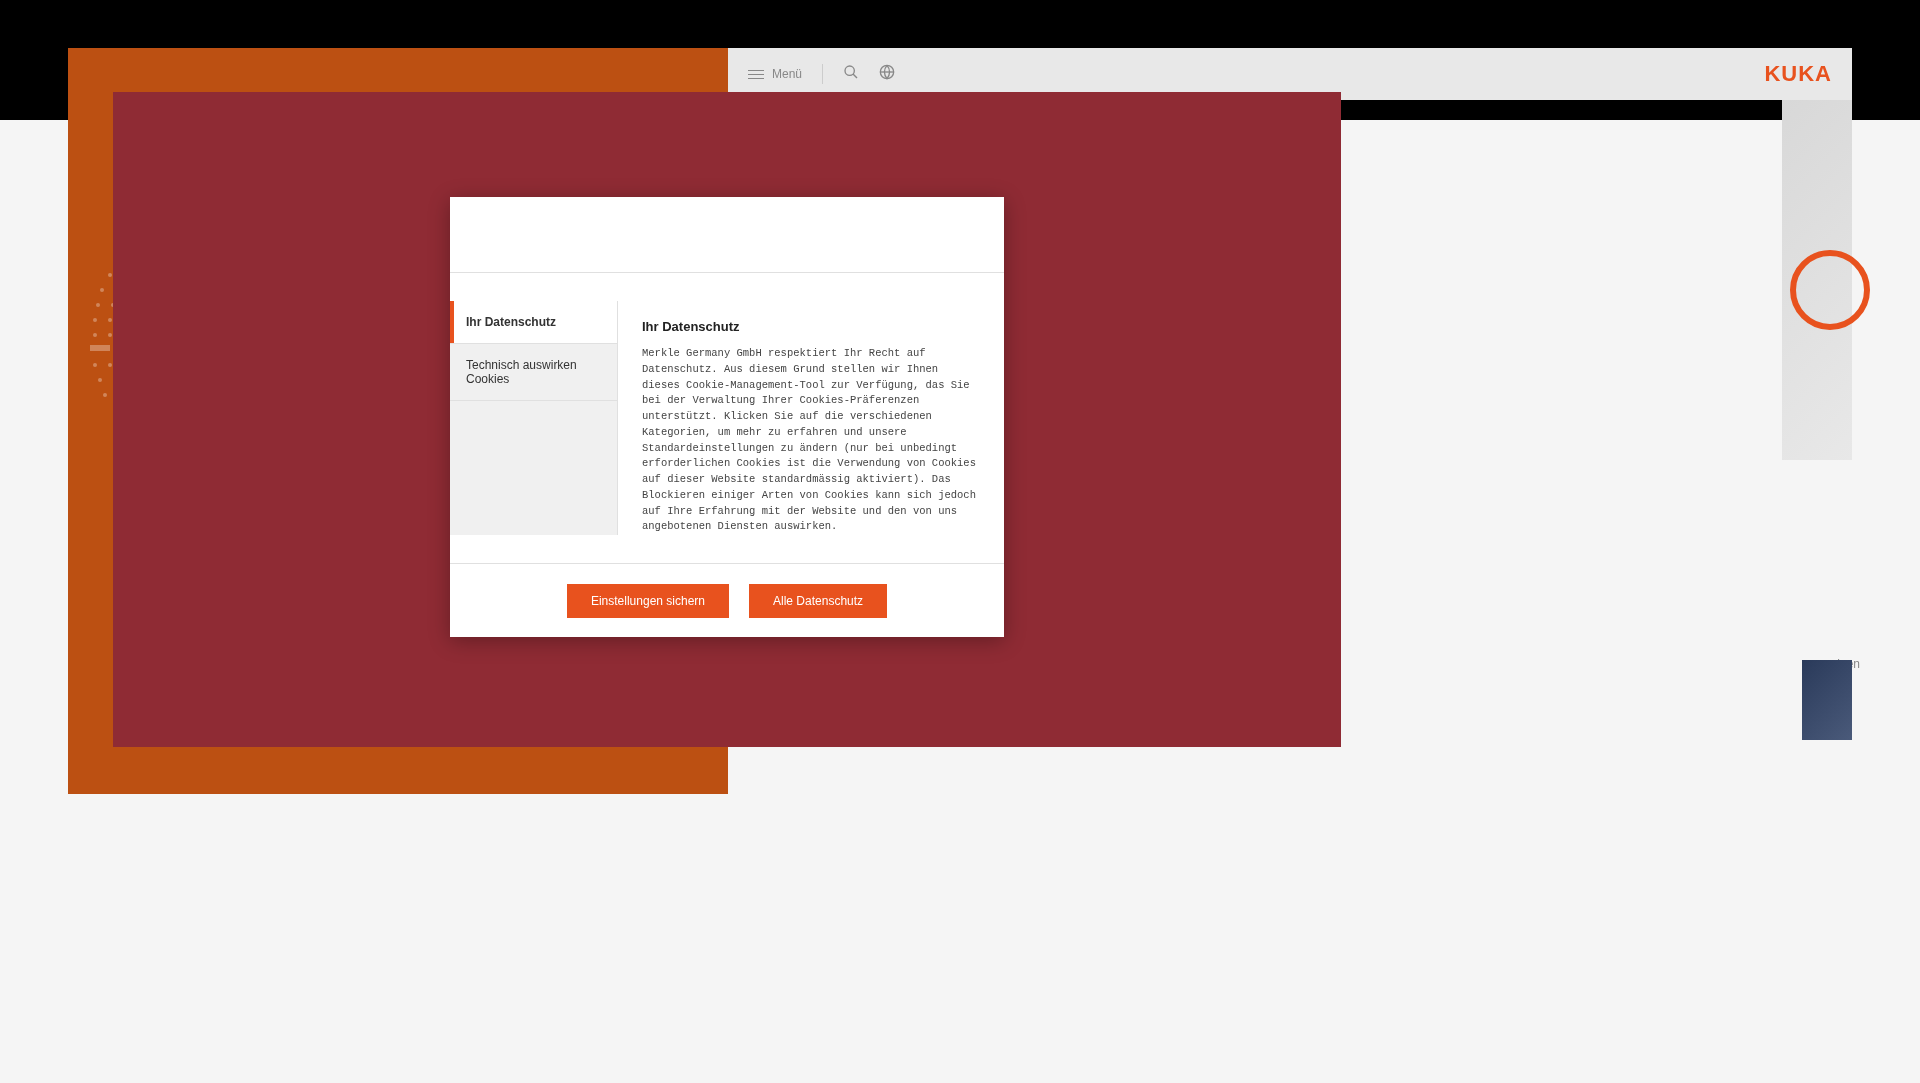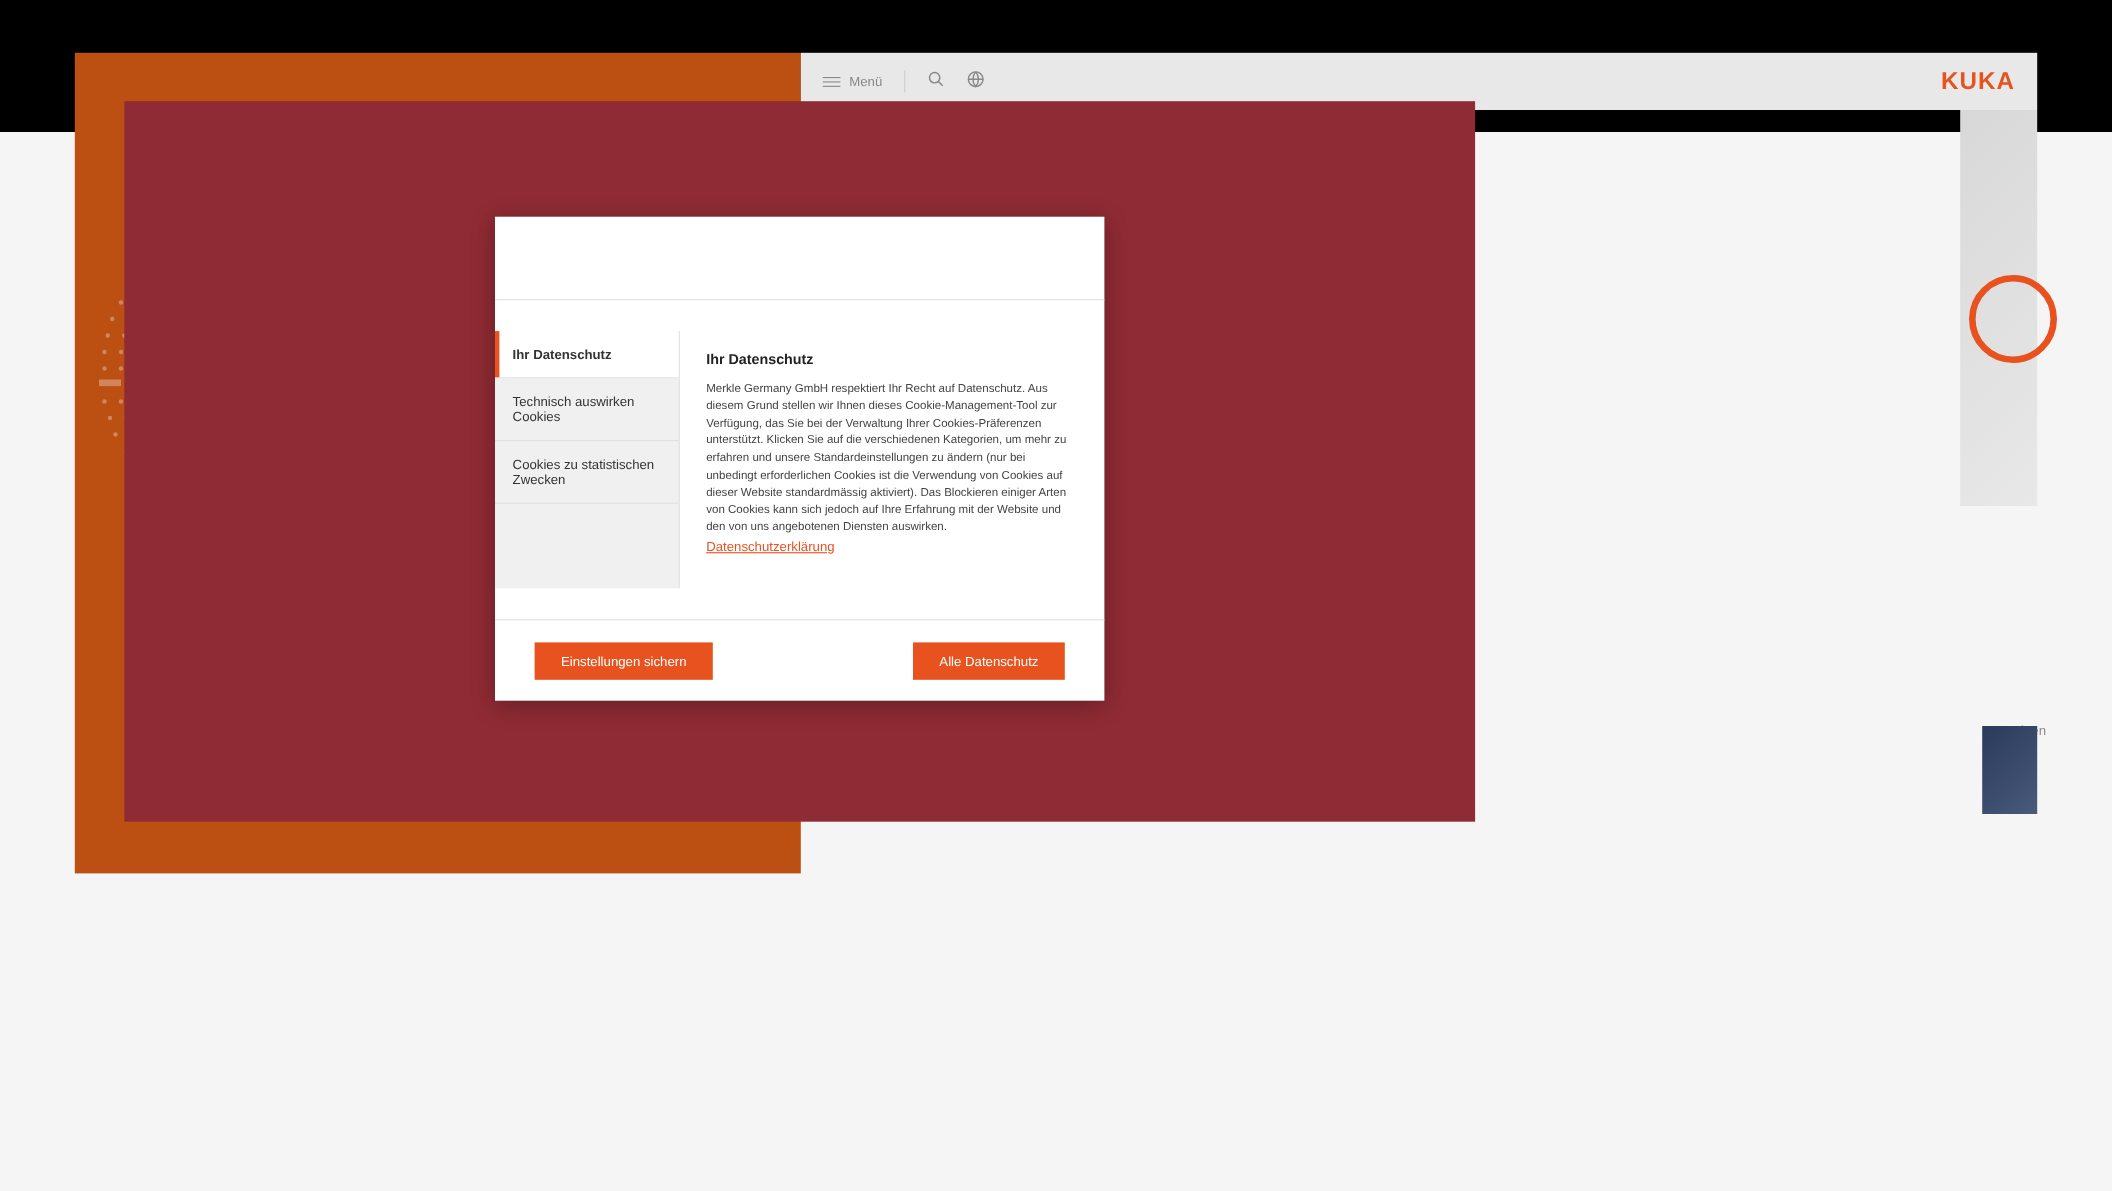--- a/index.html
+++ b/index.html
@@ -229,35 +229,36 @@
       font-size: 13px;
       font-weight: 600;
       color: #222;
       margin-bottom: 12px;
     }
     
     .content-text {
       font-size: 10.5px;
       line-height: 1.5;
       color: #444;
+      font-family: Liberation Mono, monospace;
     }
     
     .privacy-link {
       color: #e8521e;
       text-decoration: underline;
       font-size: 12px;
       cursor: pointer;
     }
     
     .modal-footer {
       height: 74px;
       border-top: 1px solid #e0e0e0;
       display: flex;
       align-items: center;
-      justify-content: space-between;
+      justify-content: center;
       gap: 20px;
       padding: 0 36px;
     }
     
     .btn {
       padding: 10px 24px;
       background: #e8521e;
       color: #fff;
       border: none;
       font-size: 12px;
@@ -360,23 +361,20 @@
   <div class="modal-header"></div>
 
   <div class="modal-body">
     <div class="modal-sidebar">
       <div class="sidebar-tab active">
         <span>Ihr Datenschutz</span>
       </div>
       <div class="sidebar-tab">
         <span>Technisch auswirken Cookies</span>
       </div>
-      <div class="sidebar-tab">
-        <span>Cookies zu statistischen Zwecken</span>
-      </div>
     </div>
 
     <div class="modal-content">
       <div class="content-title">Ihr Datenschutz</div>
       <div class="content-text">
         <span>Merkle Germany GmbH respektiert Ihr Recht auf Datenschutz. Aus diesem Grund stellen wir Ihnen dieses Cookie-Management-Tool zur Verfügung, das Sie bei der Verwaltung Ihrer Cookies-Präferenzen unterstützt. Klicken Sie auf die verschiedenen Kategorien, um mehr zu erfahren und unsere Standardeinstellungen zu ändern (nur bei unbedingt erforderlichen Cookies ist die Verwendung von Cookies auf dieser Website standardmässig aktiviert). Das Blockieren einiger Arten von Cookies kann sich jedoch auf Ihre Erfahrung mit der Website und den von uns angebotenen Diensten auswirken.</span>
         <br>
         <a class="privacy-link">Datenschutzerklärung</a>
       </div>
     </div>

